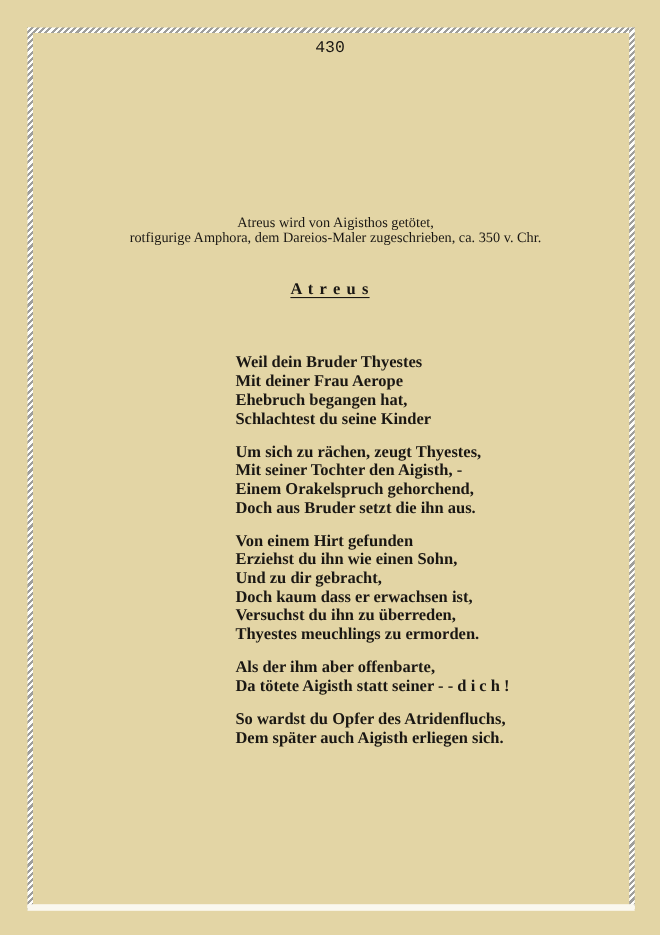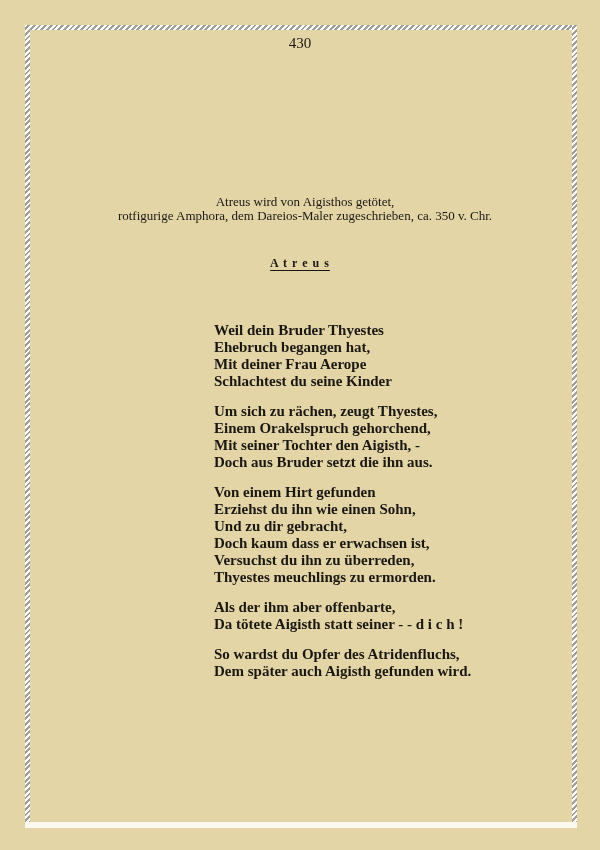--- a/index.html
+++ b/index.html
@@ -21,34 +21,34 @@
       #9e9e9c 2px, #9e9e9c 4px);
   }
   .border-top    { left: 25px; top: 25px;  width: 552px; height: 5px; }
   .border-left   { left: 25px; top: 25px;  width: 5px;   height: 802px; }
   .border-right  { left: 572px; top: 25px; width: 5px;   height: 802px; }
   .border-bottom { left: 25px; top: 822px; width: 552px; height: 6px; background: #faf8ef; }
 
   .page-number {
     position: absolute; top: 36px; left: 0; width: 600px;
     text-align: center;
-    font-size: 15px; line-height: 15px;
+    font-size: 15px; line-height: 15px; font-family: Liberation Mono, monospace;
   }
 
   .caption {
     position: absolute; top: 195px; left: 0; width: 600px;
     box-sizing: border-box; padding-left: 10px;
     text-align: center;
     font-size: 13px; line-height: 14px;
   }
 
   .poem-title {
     position: absolute; top: 255px; left: 0; width: 600px;
     text-align: center;
-    font-size: 12px; line-height: 17px;
+    font-size: 15px; line-height: 17px;
     font-weight: bold;
     text-decoration: underline;
     text-underline-offset: 3px;
     letter-spacing: 1px;
   }
 
   .poem {
     position: absolute; top: 286px; left: 214px;
     font-size: 15px; line-height: 17px;
     font-weight: bold;
@@ -72,41 +72,41 @@
   <div class="caption">
     <div>Atreus wird von Aigisthos getötet,</div>
     <div>rotfigurige Amphora, dem Dareios-Maler zugeschrieben, ca. 350 v. Chr.</div>
   </div>
 
   <div class="poem-title">A t r e u s</div>
 
   <div class="poem">
       <div class="stanza">
         <div class="poem-line">Weil dein Bruder Thyestes</div>
+        <div class="poem-line">Mit deiner Frau Aerope</div>
         <div class="poem-line">Ehebruch begangen hat,</div>
-        <div class="poem-line">Mit deiner Frau Aerope</div>
         <div class="poem-line">Schlachtest du seine Kinder</div>
       </div>
       <div class="stanza">
         <div class="poem-line">Um sich zu rächen, zeugt Thyestes,</div>
+        <div class="poem-line">Mit seiner Tochter den Aigisth, -</div>
         <div class="poem-line">Einem Orakelspruch gehorchend,</div>
-        <div class="poem-line">Mit seiner Tochter den Aigisth, -</div>
         <div class="poem-line">Doch aus Bruder setzt die ihn aus.</div>
       </div>
       <div class="stanza">
         <div class="poem-line">Von einem Hirt gefunden</div>
         <div class="poem-line">Erziehst du ihn wie einen Sohn,</div>
         <div class="poem-line">Und zu dir gebracht,</div>
         <div class="poem-line">Doch kaum dass er erwachsen ist,</div>
         <div class="poem-line">Versuchst du ihn zu überreden,</div>
         <div class="poem-line">Thyestes meuchlings zu ermorden.</div>
       </div>
       <div class="stanza">
         <div class="poem-line">Als der ihm aber offenbarte,</div>
         <div class="poem-line">Da tötete Aigisth statt seiner - - d i c h !</div>
       </div>
       <div class="stanza">
         <div class="poem-line">So wardst du Opfer des Atridenfluchs,</div>
-        <div class="poem-line">Dem später auch Aigisth gefunden wird.</div>
+        <div class="poem-line">Dem später auch Aigisth erliegen sich.</div>
       </div>
     </div>
 
 </div>
 
 </body></html>

